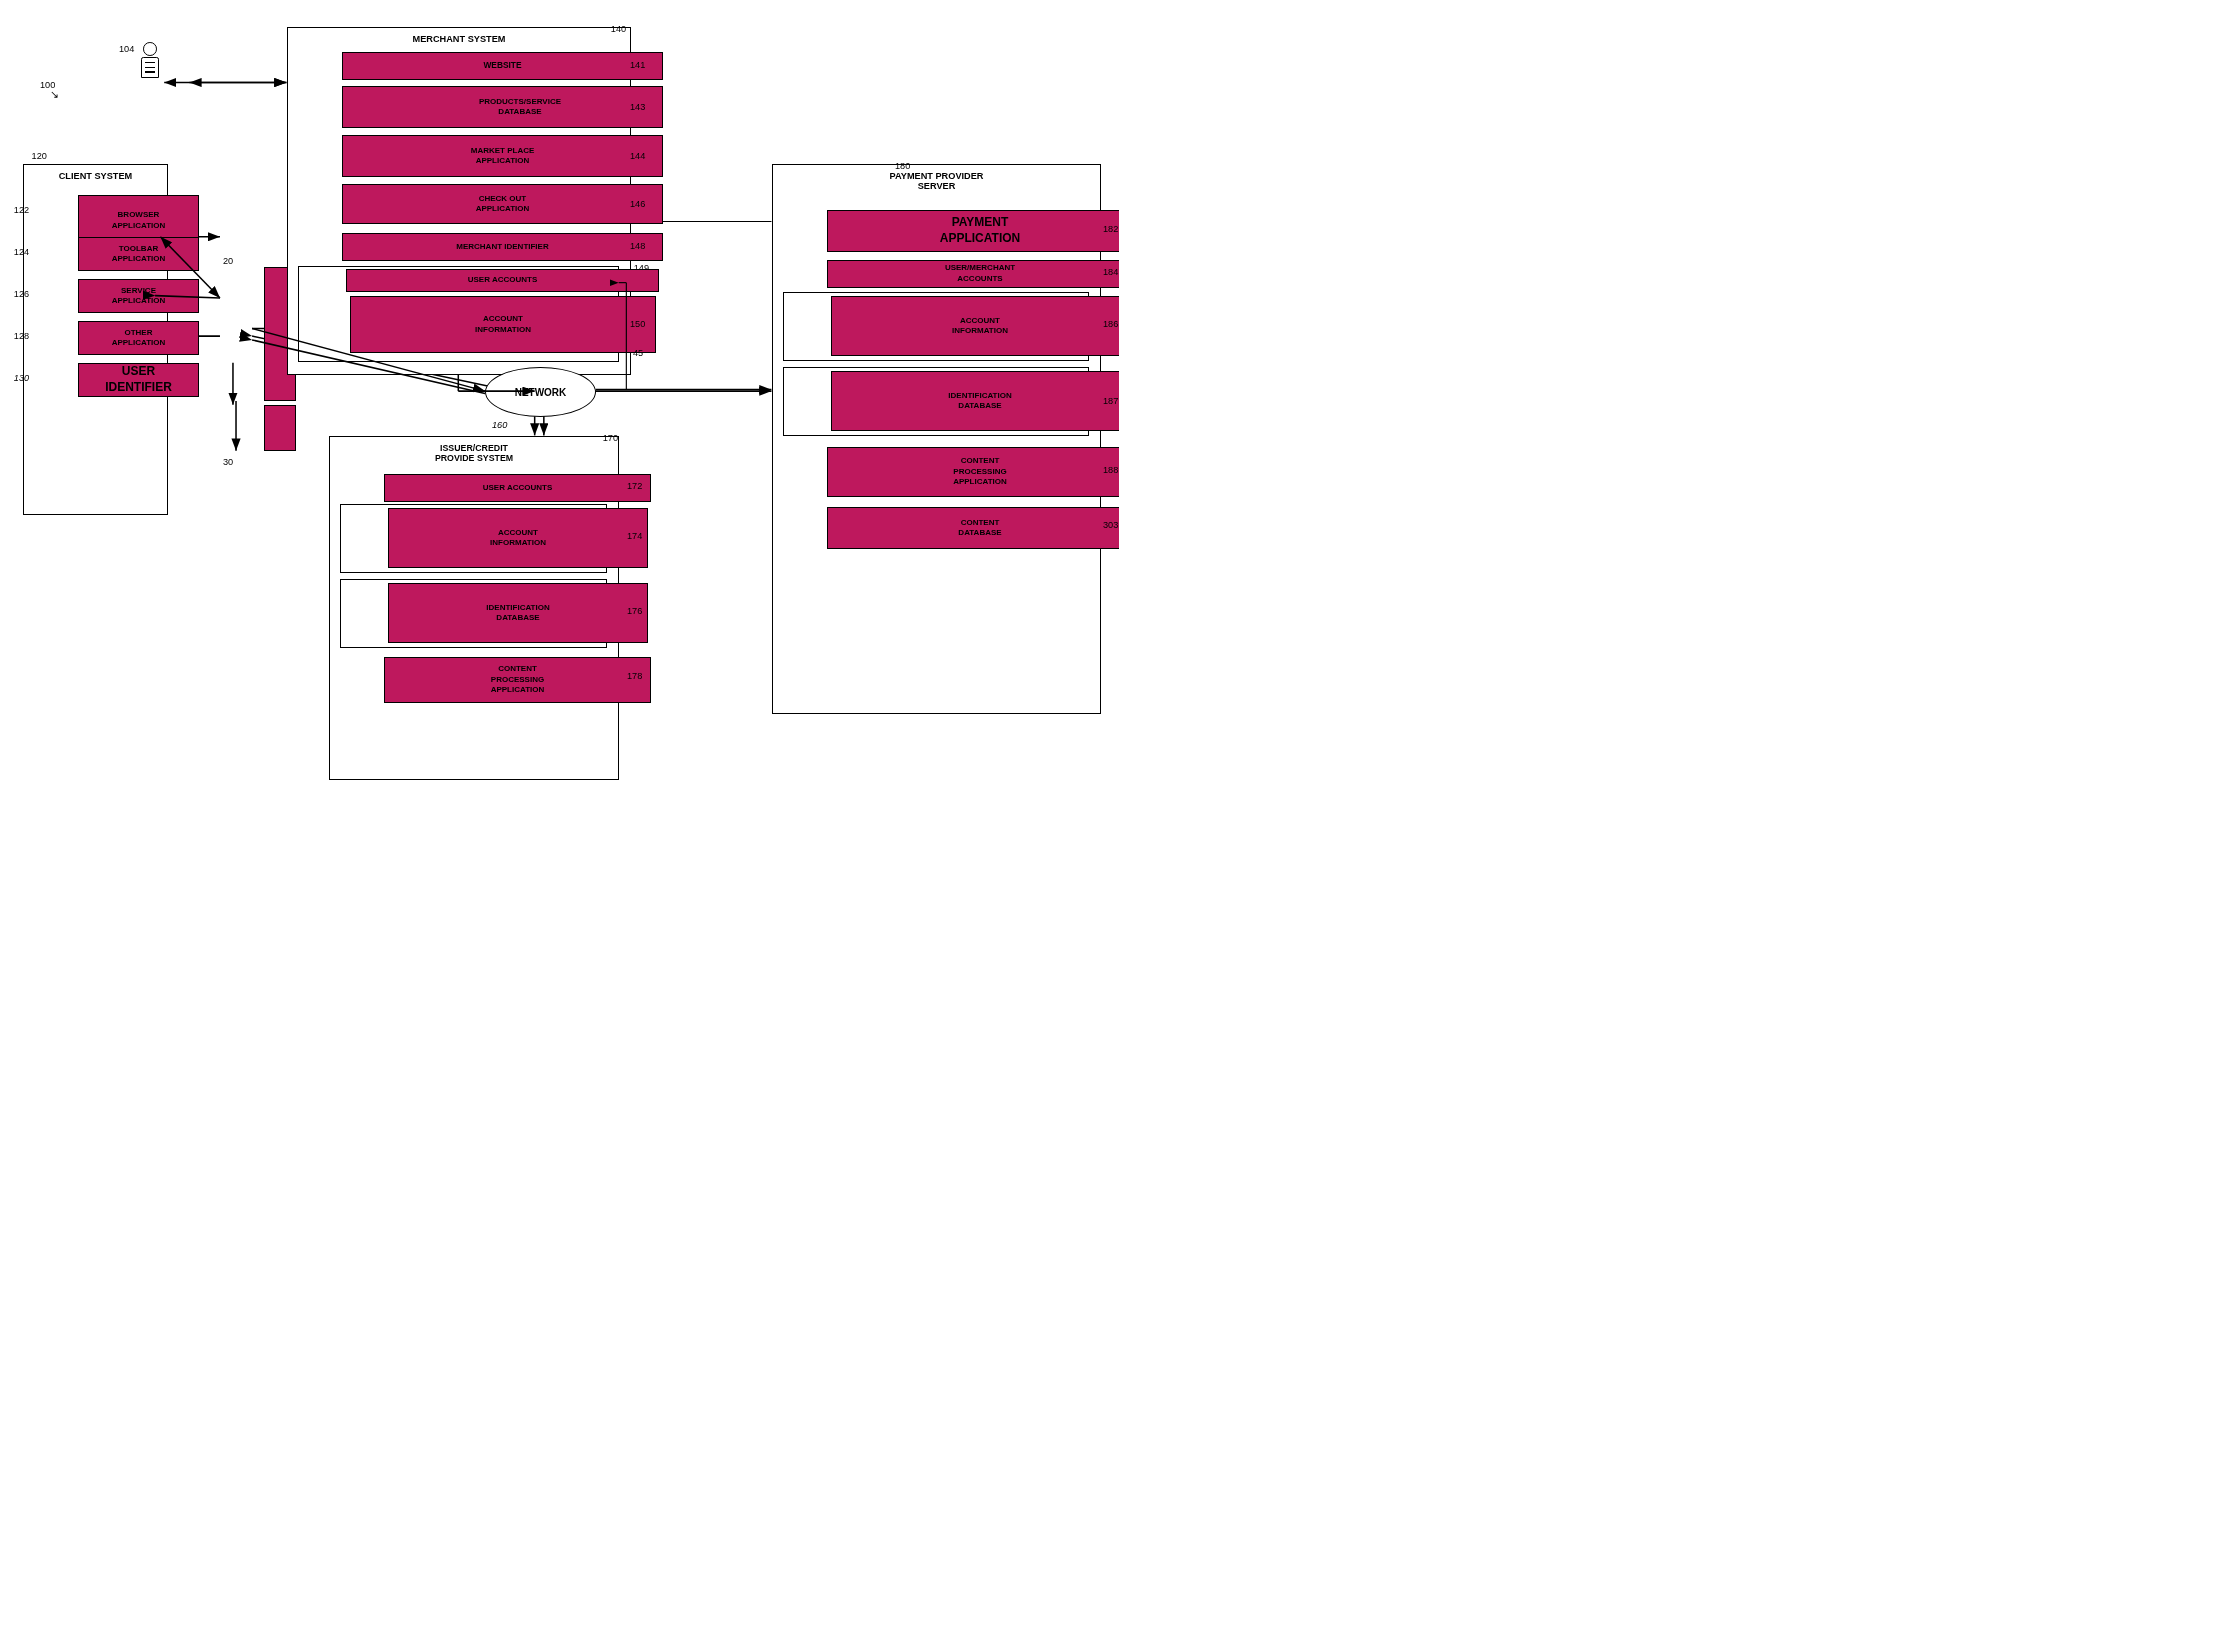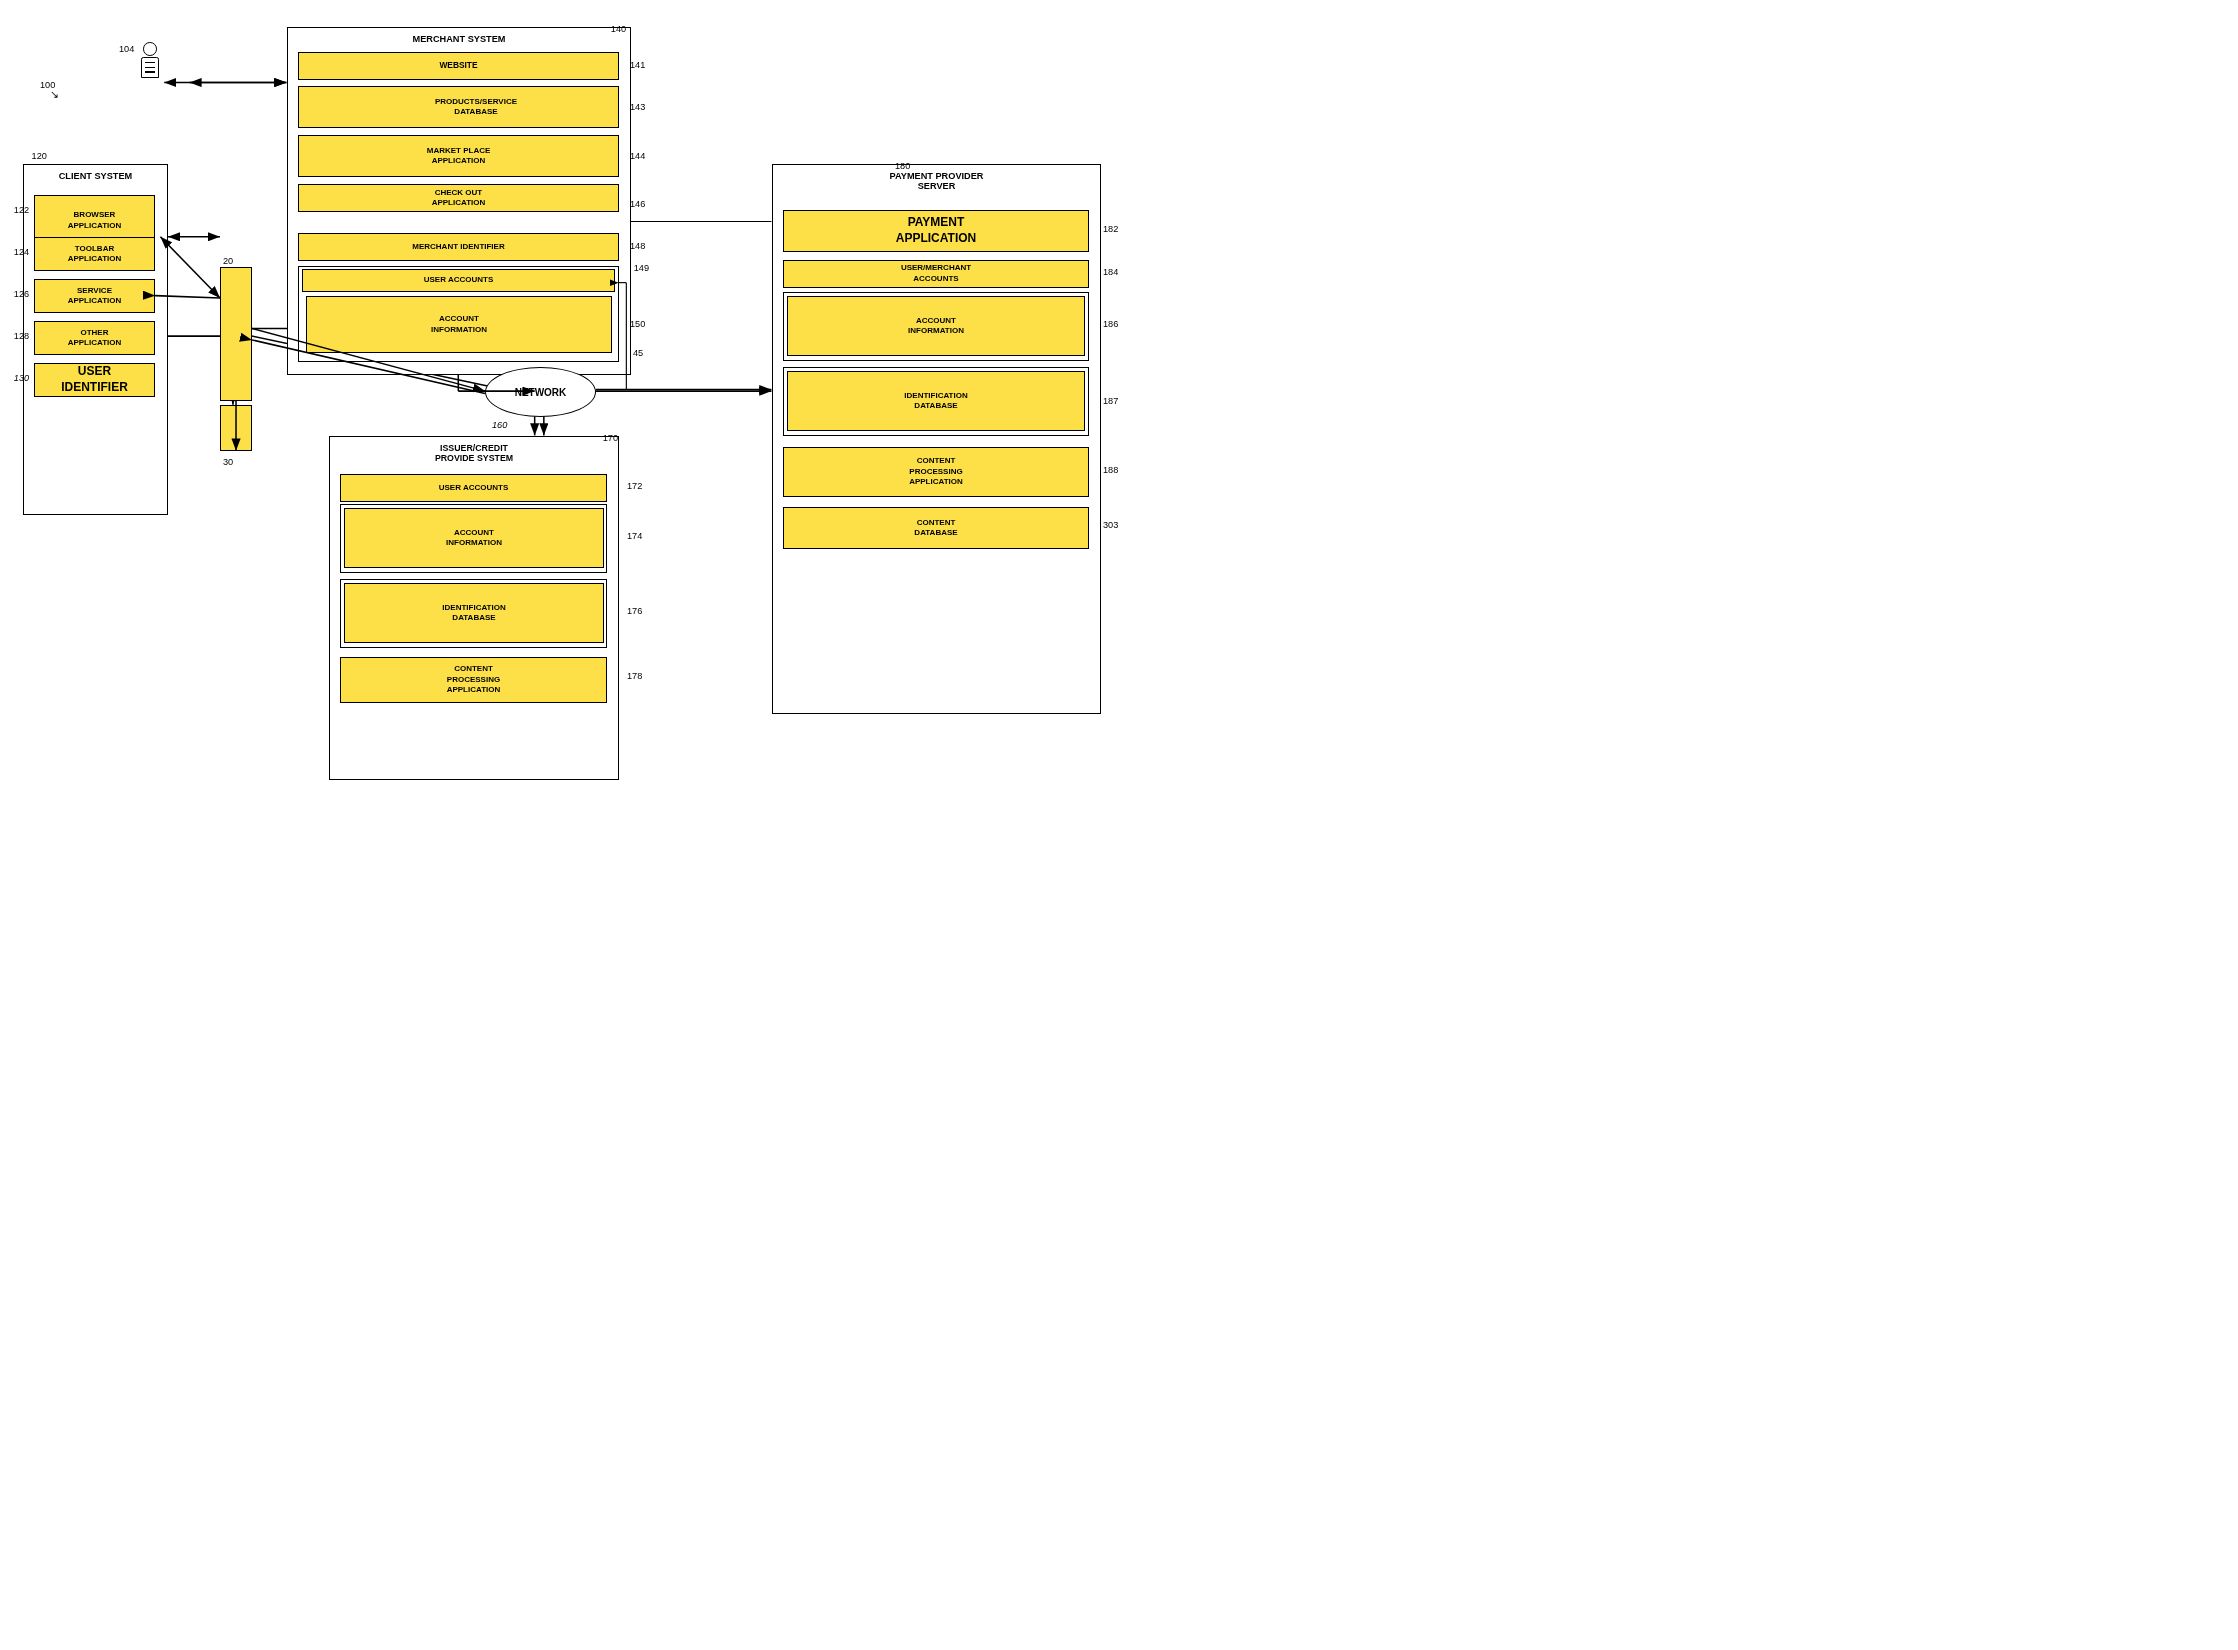--- a/index.html
+++ b/index.html
@@ -12,28 +12,29 @@
       overflow: hidden;
     }
     .diagram {
       position: relative;
       width: 100%;
       height: 100%;
     }
     .box {
       position: absolute;
       border: 1.5px solid #000;
-      background: #fde047;
+      background: #be185d;
       text-align: center;
       display: flex;
       align-items: center;
       justify-content: center;
       font-size: 8.4px;
       font-weight: bold;
       line-height: 1.3;
+      margin-left: 44px;
     }
     .box-outer {
       position: absolute;
       border: 1.5px solid #000;
       background: #fff;
     }
     .label-center {
       position: absolute;
       font-size: 8.4px;
       font-weight: bold;
@@ -207,21 +208,21 @@
 
   <div class="box" style="left:298px; top:52px; width:321px; height:27.5px; font-size:8.4px;">WEBSITE</div>
   <span class="ref-num" style="left:630px; top:60px;">141</span>
 
   <div class="box" style="left:298px; top:86px; width:321px; height:42px; font-size:8px;padding-left:35px;">PRODUCTS/SERVICE<br>DATABASE</div>
   <span class="ref-num" style="left:630px; top:102px;">143</span>
 
   <div class="box" style="left:298px; top:135px; width:321px; height:42px; font-size:8px;">MARKET PLACE<br>APPLICATION</div>
   <span class="ref-num" style="left:630px; top:151px;">144</span>
 
-  <div class="box" style="left:298px; top:184px; width:321px; height:28px; font-size:8px;">CHECK OUT<br>APPLICATION</div>
+  <div class="box" style="left:298px; top:184px; width:321px; height:40px; font-size:8px;">CHECK OUT<br>APPLICATION</div>
   <span class="ref-num" style="left:630px; top:199px;">146</span>
 
   <div class="box" style="left:298px; top:233px; width:321px; height:27.5px; font-size:8px;">MERCHANT IDENTIFIER</div>
   <span class="ref-num" style="left:630px; top:241px;">148</span>
 
   <div class="box-outer" style="left:298px; top:266px; width:321px; height:96px;">
     <span class="ref-num" style="top:-3.8px; right:-31px;">149</span>
   </div>
 
   <div class="box" style="left:302px; top:269px; width:313px; height:23px; font-size:8px;">USER ACCOUNTS</div>

